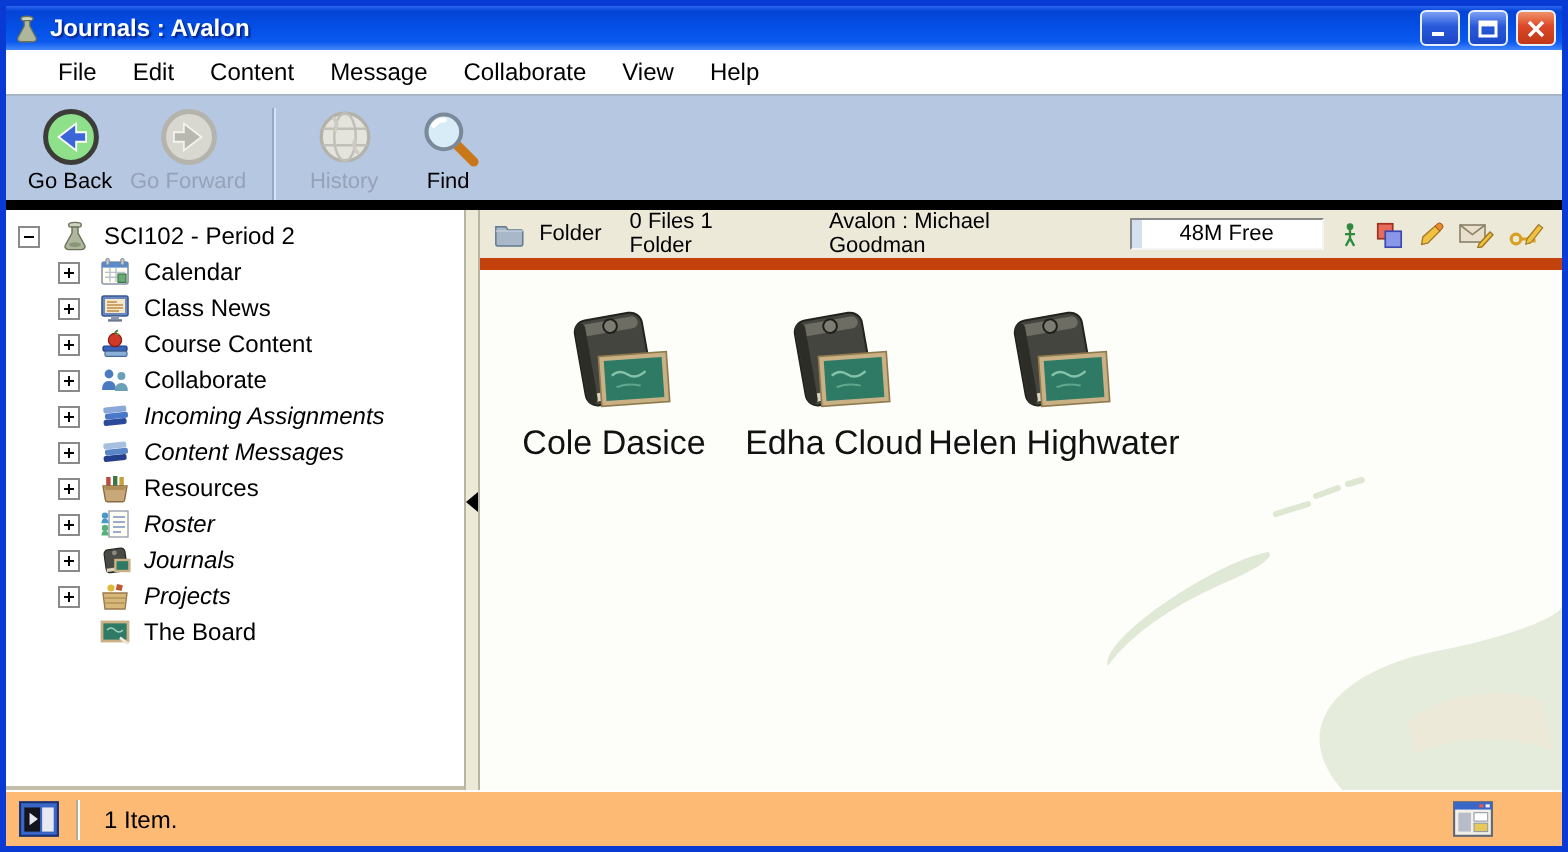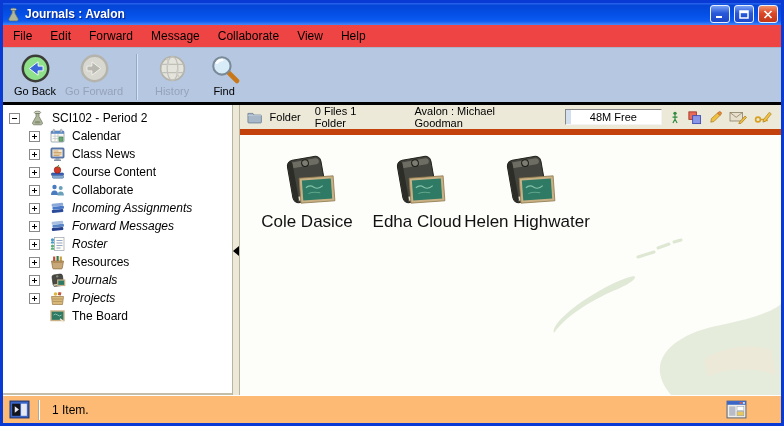--- a/index.html
+++ b/index.html
@@ -12,26 +12,26 @@
   .titlebar { flex:0 0 22px; display:flex; align-items:center; gap:4px; padding:0 3px;
     background:linear-gradient(180deg,#2a66ee 0%,#0444d6 12%,#0450e6 50%,#0c5af0 82%,#4488f8 100%); }
   .title-text { flex:1; color:#fff; font-weight:bold; font-size:12px;
                 text-shadow:1px 1px 1px #00228c; white-space:nowrap; }
   .winbtn { width:20px; height:18px; border-radius:3px; border:1px solid #e8f0ff;
             display:flex; align-items:center; justify-content:center; }
   .btn-blue  { background:linear-gradient(180deg,#7aa0f4,#2858d8 45%,#1c48c8); }
   .btn-close { background:linear-gradient(180deg,#f0926a,#dc4828 45%,#c03818); }
 
   
-  .menubar { flex:0 0 23px; background:#ef4444; border-bottom:1px solid #a8b4c8;
-             display:flex; align-items:center; font-size:12px; padding-left:1px; }
+  .menubar { flex:0 0 23px; background:#ffffff; border-bottom:1px solid #a8b4c8;
+             display:flex; align-items:center; font-size:12px; padding-left:17px; }
   .menu-item { padding:4px 9px; white-space:nowrap; }
 
   
-  .toolbar { flex:0 0 57px; background:#b6c7e2; border-bottom:3px solid #000000;
+  .toolbar { flex:0 0 57px; background:#b6c7e2; border-bottom:5px solid #000000;
              display:flex; align-items:flex-start; padding:4px 2px 0 6px; }
   .tool-btn { min-width:52px; padding:1px 4px 0 4px; display:flex; flex-direction:column;
               align-items:center; gap:1px; font-size:11px; color:#000; }
   .tool-btn.disabled { color:#96a2b8; }
   .tool-sep { width:1px; height:46px; background:#93a9c9; box-shadow:1px 0 0 #d8e2f0;
               margin:2px 9px 0 9px; flex:0 0 1px; }
 
   
   .main { flex:1; display:flex; min-height:0; background:#fff; }
   .tree-panel { flex:0 0 229px; background:#fff; padding-top:4px; overflow:hidden; }
@@ -121,21 +121,21 @@
     <span class="winbtn btn-close">
       <svg width="10" height="9" viewBox="0 0 10 9">
           <path d="M1.5 1 L8.5 8 M8.5 1 L1.5 8" stroke="#fff" stroke-width="1.7"></path>
         </svg>
     </span>
   </div>
 
   <div class="menubar">
     <span class="menu-item">File</span>
     <span class="menu-item">Edit</span>
-    <span class="menu-item">Forward</span>
+    <span class="menu-item">Content</span>
     <span class="menu-item">Message</span>
     <span class="menu-item">Collaborate</span>
     <span class="menu-item">View</span>
     <span class="menu-item">Help</span>
   </div>
 
   <div class="toolbar">
     <div class="tool-btn">
       <svg width="31" height="31" viewBox="0 0 30 30">
         <circle cx="15" cy="15" r="12.3" fill="#8ee08a" stroke="#3c3c38" stroke-width="2.4"></circle>
@@ -246,46 +246,46 @@
 
       <div class="tree-row child">
         <span class="expander plus"></span>
         <svg class="tree-icon" viewBox="0 0 16 16">
             <g transform="rotate(-6 8 8)">
               <rect x="2" y="9.5" width="11.5" height="3" rx="1" fill="#24408c"></rect>
               <rect x="3" y="6.4" width="11.5" height="3" rx="1" fill="#5a86c8"></rect>
               <rect x="2.5" y="3.3" width="11.5" height="3" rx="1" fill="#a8c0e0"></rect>
             </g>
           </svg>
-        <span class="italic">Forward Messages</span>
+        <span class="italic">Content Messages</span>
+      </div>
+
+      <div class="tree-row child">
+        <span class="expander plus"></span>
+        <svg class="tree-icon" viewBox="0 0 16 16">
+            <rect x="3.6" y="2.5" width="2.2" height="5" fill="#c04838"></rect>
+            <rect x="7" y="2" width="2.2" height="5.5" fill="#3a7848"></rect>
+            <rect x="10.2" y="2.5" width="2.2" height="5" fill="#c8a040"></rect>
+            <path d="M2 7 h12 l-1.2 7 a1 1 0 0 1-1 .9 H4.2 a1 1 0 0 1-1-.9 Z" fill="#c8a878" stroke="#8a6a40" stroke-width=".7"></path>
+            <path d="M2 7 l1.5 2 h9 L14 7 Z" fill="#b08c58"></path>
+          </svg>
+        <span>Resources</span>
       </div>
 
       <div class="tree-row child">
         <span class="expander plus"></span>
         <svg class="tree-icon" viewBox="0 0 16 16">
             <rect x="5" y="1.5" width="9.5" height="13" fill="#fffef4" stroke="#9aa0b0" stroke-width=".7"></rect>
             <path d="M7 4.5h6M7 7h6M7 9.5h6M7 12h4" stroke="#7a90c0" stroke-width=".8"></path>
             <circle cx="3" cy="3.8" r="1.6" fill="#4a9ac8"></circle>
             <path d="M1.2 7.6 q0-2.4 1.8-2.4 t1.8 2.4 Z" fill="#4a9ac8"></path>
             <circle cx="3" cy="10" r="1.6" fill="#5ab07a"></circle>
             <path d="M1.2 13.8 q0-2.4 1.8-2.4 t1.8 2.4 Z" fill="#5ab07a"></path>
           </svg>
         <span class="italic">Roster</span>
-      </div>
-
-      <div class="tree-row child">
-        <span class="expander plus"></span>
-        <svg class="tree-icon" viewBox="0 0 16 16">
-            <rect x="3.6" y="2.5" width="2.2" height="5" fill="#c04838"></rect>
-            <rect x="7" y="2" width="2.2" height="5.5" fill="#3a7848"></rect>
-            <rect x="10.2" y="2.5" width="2.2" height="5" fill="#c8a040"></rect>
-            <path d="M2 7 h12 l-1.2 7 a1 1 0 0 1-1 .9 H4.2 a1 1 0 0 1-1-.9 Z" fill="#c8a878" stroke="#8a6a40" stroke-width=".7"></path>
-            <path d="M2 7 l1.5 2 h9 L14 7 Z" fill="#b08c58"></path>
-          </svg>
-        <span>Resources</span>
       </div>
 
       <div class="tree-row child">
         <span class="expander plus"></span>
         <svg class="tree-icon" viewBox="0 0 16 16">
             <g transform="rotate(-8 8 8)">
               <rect x="3" y="2.5" width="10.5" height="11.5" rx="2" fill="#4a4a44" stroke="#26261f" stroke-width=".6"></rect>
               <rect x="3.2" y="11.8" width="10" height="1.6" fill="#d8d2bc"></rect>
               <circle cx="8.2" cy="4.4" r="1.2" fill="#8a8a80"></circle>
             </g>

